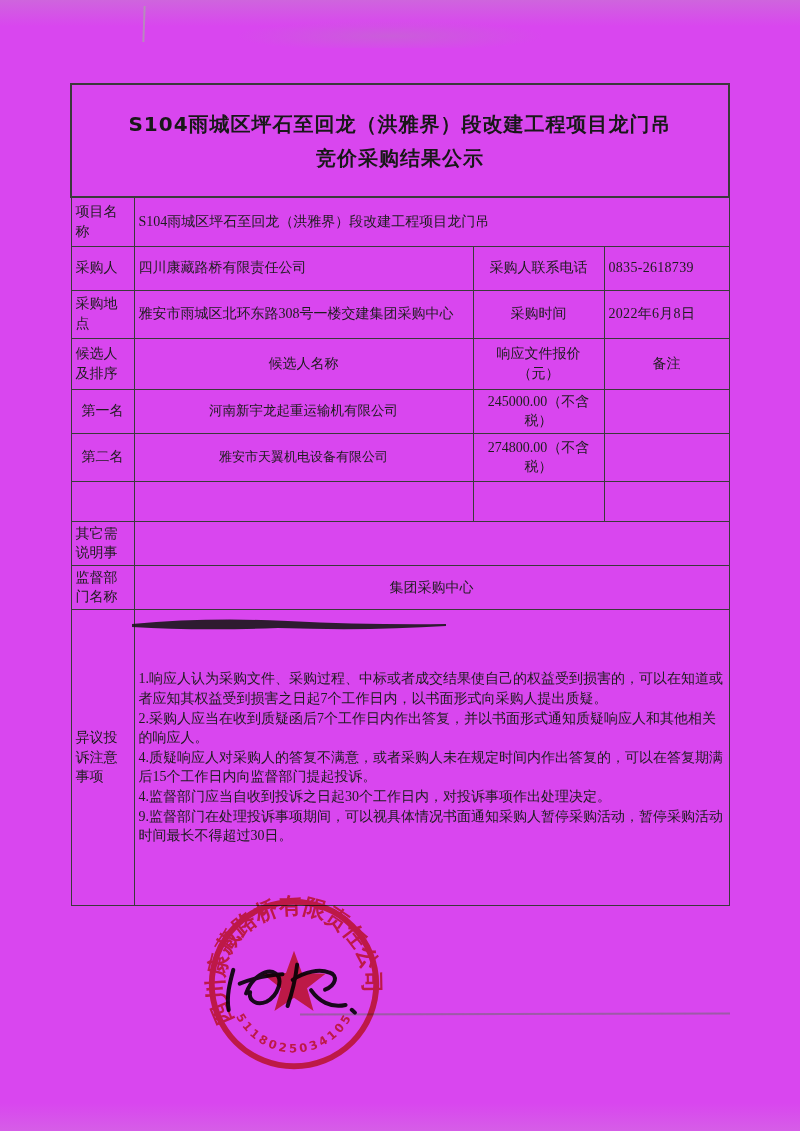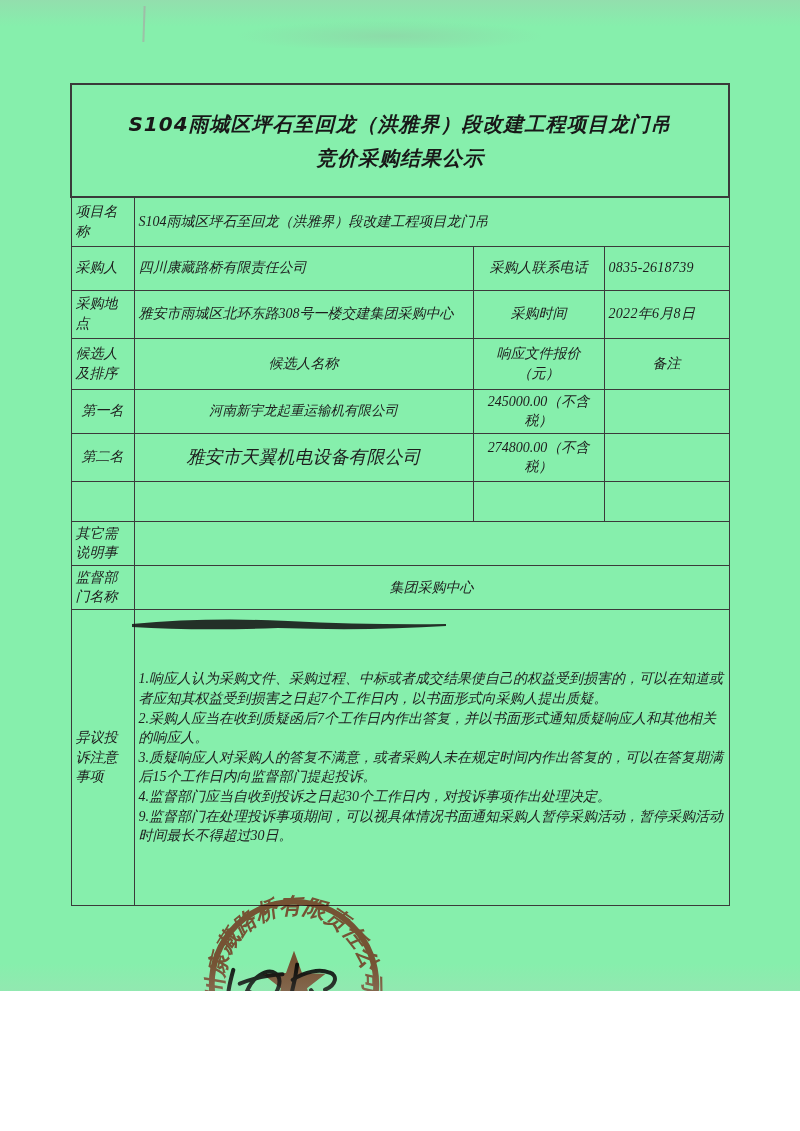--- a/index.html
+++ b/index.html
@@ -1,20 +1,19 @@
 <!DOCTYPE html>
 <html><head>
 <meta charset="utf-8">
 <style>
   html,body{margin:0;padding:0;background:#ffffff;}
   .page{
-    position:relative;width:800px;height:991px;background:#86efac;
+    position:relative;width:800px;height:1131px;background:#d946ef;
     font-family:"Liberation Serif","DejaVu Serif",serif;color:#1d1d1d;
     overflow:hidden;
-    font-style:italic;
   }
   
   .page::before{
     content:"";position:absolute;left:0;top:0;right:0;height:48px;
     background:
       linear-gradient(180deg,rgba(180,180,176,0.28),rgba(0,0,0,0) 55%),
       radial-gradient(220px 22px at 390px 36px,rgba(160,160,158,0.25),rgba(0,0,0,0) 70%);
     pointer-events:none;
   }
   .page::after{
@@ -125,21 +124,21 @@
 
     <tr class="h-r7">
       <td class="rank">第一名</td>
       <td class="ctr" style="font-size:13.5px">河南新宇龙起重运输机有限公司</td>
       <td class="price">245000.00（不含税）</td>
       <td></td>
     </tr>
 
     <tr class="h-r8">
       <td class="rank">第二名</td>
-      <td class="ctr" style="font-size:18px">雅安市天翼机电设备有限公司</td>
+      <td class="ctr" style="font-size:13px">雅安市天翼机电设备有限公司</td>
       <td class="price">274800.00（不含税）</td>
       <td></td>
     </tr>
 
     <tr class="h-r9">
       <td></td>
       <td></td>
       <td></td>
       <td></td>
     </tr>
@@ -159,21 +158,21 @@
     </tr>
 
 
     <tr class="h-r13">
       <td class="lbl">
             <div class="lw">异议投诉注意事项</div>
           </td>
       <td colspan="3" class="longtext">
         <div>1.响应人认为采购文件、采购过程、中标或者成交结果使自己的权益受到损害的，可以在知道或者应知其权益受到损害之日起7个工作日内，以书面形式向采购人提出质疑。</div>
         <div>2.采购人应当在收到质疑函后7个工作日内作出答复，并以书面形式通知质疑响应人和其他相关的响应人。</div>
-        <div>3.质疑响应人对采购人的答复不满意，或者采购人未在规定时间内作出答复的，可以在答复期满后15个工作日内向监督部门提起投诉。</div>
+        <div>4.质疑响应人对采购人的答复不满意，或者采购人未在规定时间内作出答复的，可以在答复期满后15个工作日内向监督部门提起投诉。</div>
         <div>4.监督部门应当自收到投诉之日起30个工作日内，对投诉事项作出处理决定。</div>
         <div>9.监督部门在处理投诉事项期间，可以视具体情况书面通知采购人暂停采购活动，暂停采购活动时间最长不得超过30日。</div>
       </td>
     </tr>
 
   </tbody>
     </table>
 
   <div class="overlay dbl-line"></div>
 

